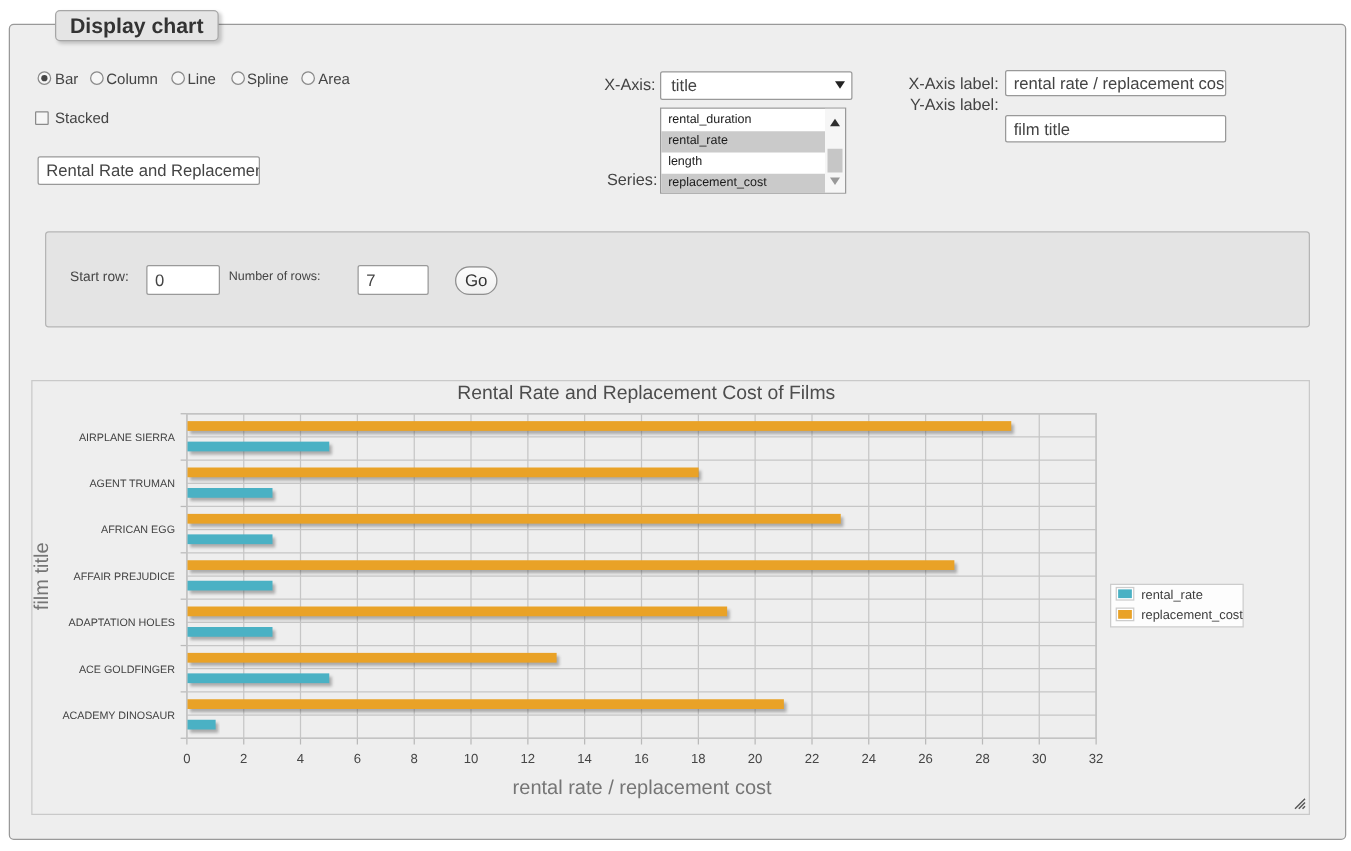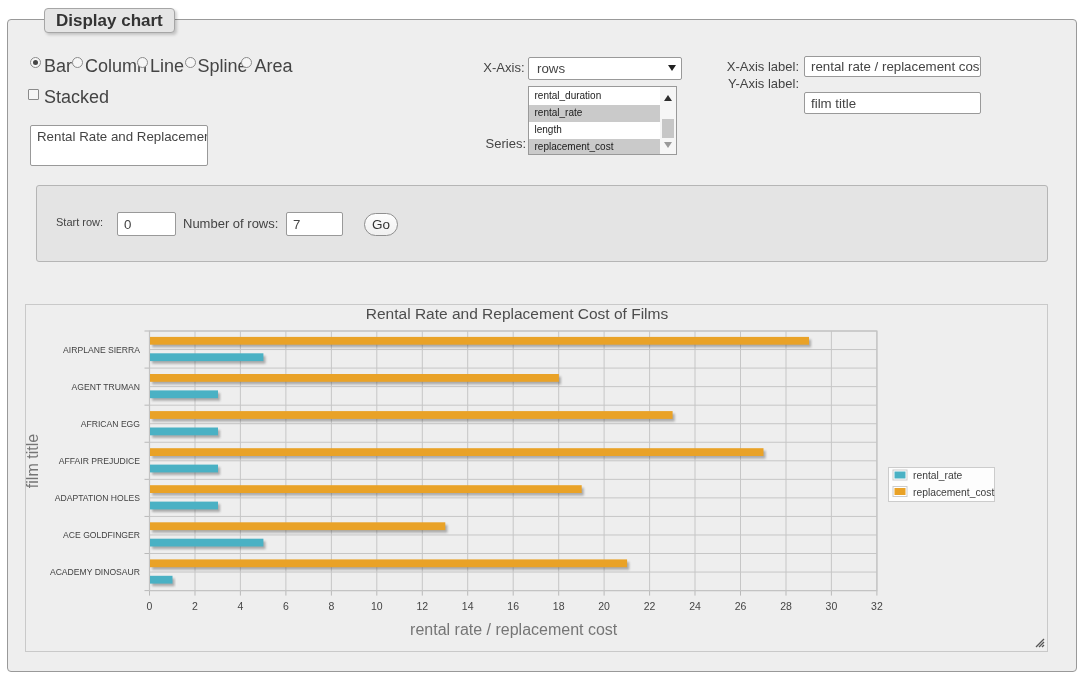--- a/index.html
+++ b/index.html
@@ -1,21 +1,21 @@
 <!DOCTYPE html>
 <html><head>
 <meta charset="utf-8">
 <style>
   html,body{margin:0;padding:0;background:#fff;}
   *{box-sizing:border-box;}
   body{font-family:"Liberation Sans",sans-serif;width:1081px;height:681px;position:relative;overflow:hidden;}
   .abs{position:absolute;}
   .fieldset{left:7px;top:19px;width:1070px;height:653px;background:#eeeeee;border:1px solid #999;border-radius:4px;}
   .legendbox{left:24px;top:8px;height:25px;background:#e5e5e5;border:1px solid #a6a6a6;border-radius:4px;padding:0 11px;line-height:24px;font-size:17px;font-weight:bold;color:#333;box-shadow:2px 2px 3px rgba(0,0,0,0.18);margin-left:20px;}
-  .lbl{font-size:18px;color:#444;line-height:1;}
+  .lbl{font-size:12px;color:#444;line-height:1;}
   .rlbl{font-size:13px;color:#444;line-height:1;text-align:right;}
   .radio{width:11px;height:11px;border-radius:50%;border:1px solid #8a8a8a;background:#f6f6f6;}
   .radio.sel::after{content:"";position:absolute;left:2px;top:2px;width:5px;height:5px;border-radius:50%;background:#454545;}
   .checkbox{width:11px;height:11px;border:1px solid #8a8a8a;background:#f6f6f6;border-radius:1px;}
   .tin{background:#fff;border:1px solid #999;border-radius:2px;font-size:13.3px;color:#444;padding:0 0 0 6px;white-space:nowrap;overflow:hidden;}
   .panel{left:36px;top:185px;width:1012px;height:77px;background:#e4e4e4;border:1px solid #b5b5b5;border-radius:3px;}
   .item{position:absolute;left:0;width:131px;height:17px;font-size:10px;color:#1a1a1a;padding-left:5.5px;line-height:16.5px;white-space:nowrap;}
   .chartbox{left:25px;top:304px;width:1023px;height:348px;border:1px solid #c9c9c9;background:#eeeeee;}
 </style>
 </head>
@@ -30,24 +30,24 @@
   <div class="abs radio" style="left:137px;top:57px;"></div>
   <div class="abs lbl" style="left:150px;top:56.5px;">Line</div>
   <div class="abs radio" style="left:184.5px;top:57px;"></div>
   <div class="abs lbl" style="left:197.5px;top:56.5px;">Spline</div>
   <div class="abs radio" style="left:241px;top:57px;"></div>
   <div class="abs lbl" style="left:254.5px;top:56.5px;">Area</div>
 
   <div class="abs checkbox" style="left:28px;top:88.5px;"></div>
   <div class="abs lbl" style="left:44px;top:88px;">Stacked</div>
 
-  <div class="abs tin" style="left:30px;top:125px;width:178px;height:41px;line-height:22px;">Rental Rate and Replacemen</div>
+  <div class="abs tin" style="left:30px;top:125px;width:178px;height:23px;line-height:22px;">Rental Rate and Replacemen</div>
 
   <div class="abs rlbl" style="right:556.5px;top:61px;">X-Axis:</div>
-  <div class="abs tin" style="left:528px;top:57px;width:154px;height:23px;line-height:22px;padding-left:8px;">rows</div>
+  <div class="abs tin" style="left:528px;top:57px;width:154px;height:23px;line-height:22px;padding-left:8px;">title</div>
   <div class="abs" style="left:668px;top:65px;width:0;height:0;border-left:4px solid transparent;border-right:4px solid transparent;border-top:6px solid #222;"></div>
 
   <div class="abs rlbl" style="right:555px;top:136.5px;">Series:</div>
   <div class="abs" style="left:528px;top:86px;width:149px;height:69px;background:#fff;border:1px solid #999;">
     <div class="item" style="top:1px;">rental_duration</div>
     <div class="item" style="top:18px;background:#cacaca;">rental_rate</div>
     <div class="item" style="top:35px;">length</div>
     <div class="item" style="top:51.5px;background:#cacaca;height:15.5px;">replacement_cost</div>
     <div class="abs" style="left:131px;top:0;width:16px;height:67px;background:#f6f6f6;">
       <div class="abs" style="left:3.5px;top:8px;width:0;height:0;border-left:4.5px solid transparent;border-right:4.5px solid transparent;border-bottom:6px solid #2e2e2e;"></div>
@@ -57,21 +57,21 @@
   </div>
 
   <div class="abs rlbl" style="right:282px;top:59.5px;">X-Axis label:</div>
   <div class="abs tin" style="left:804px;top:56px;width:177px;height:21px;line-height:20px;">rental rate / replacement cost</div>
   <div class="abs rlbl" style="right:282px;top:77px;">Y-Axis label:</div>
   <div class="abs tin" style="left:804px;top:92px;width:177px;height:22px;line-height:21px;">film title</div>
 
   <div class="abs panel"></div>
   <div class="abs lbl" style="left:56px;top:216.5px;font-size:11px;">Start row:</div>
   <div class="abs tin" style="left:117px;top:212px;width:59px;height:24px;line-height:23px;">0</div>
-  <div class="abs lbl" style="left:183px;top:216.5px;font-size:13px;">Number of rows:</div>
+  <div class="abs lbl" style="left:183px;top:216.5px;font-size:10px;">Number of rows:</div>
   <div class="abs tin" style="left:286px;top:212px;width:57px;height:24px;line-height:23px;">7</div>
   <div class="abs" style="left:364px;top:213px;width:34px;height:23px;border:1px solid #8f8f8f;border-radius:12px;background:linear-gradient(#fdfdfd,#f0f0f0);font-size:13.5px;color:#333;text-align:center;line-height:21px;">Go</div>
 
   <div class="abs chartbox"></div>
   <svg class="abs" style="left:0;top:0;" width="1081" height="681" viewBox="0 0 1081 681">
     <defs>
       <filter id="blur" x="-5%" y="-40%" width="110%" height="200%">
         <feGaussianBlur stdDeviation="1.3"></feGaussianBlur>
       </filter>
     </defs>

